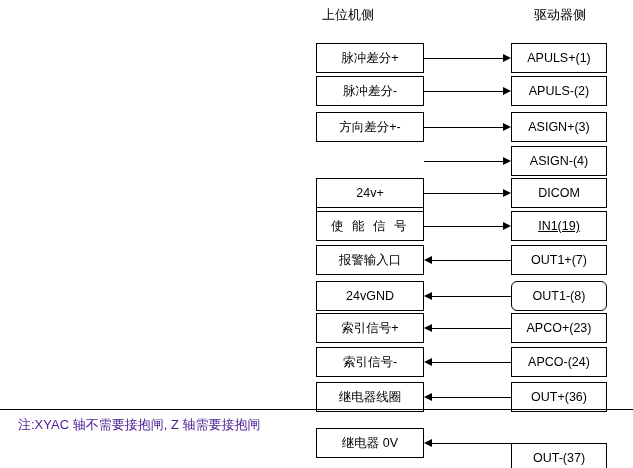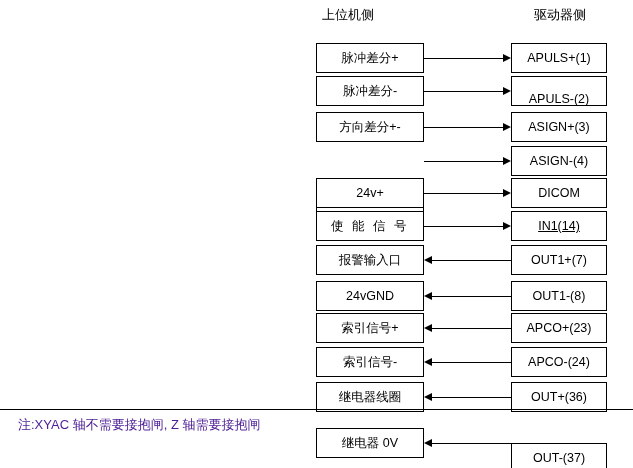--- a/index.html
+++ b/index.html
@@ -125,21 +125,21 @@
     </div>
   <div class="box right" style="top:43px;">
       <span class="label">APULS+(1)</span>
     </div>
   <div class="arrow-line" style="left:424px; top:58px; width:79px;"></div>
   <div class="arrow-head right" style="left:503px; top:54px;"></div>
 
   <div class="box left" style="top:76px;">
       <span class="label">脉冲差分-</span>
     </div>
-  <div class="box right" style="top:76px;align-items:flex-end;">
+  <div class="box right" style="top:76px;">
       <span class="label">APULS-(2)</span>
     </div>
   <div class="arrow-line" style="left:424px; top:91px; width:79px;"></div>
   <div class="arrow-head right" style="left:503px; top:87px;"></div>
 
   <div class="box left" style="top:112px;">
       <span class="label">方向差分+-</span>
     </div>
   <div class="box right" style="top:112px;">
       <span class="label">ASIGN+(3)</span>
@@ -162,38 +162,38 @@
   <div class="box right" style="top:178px;">
       <span class="label">DICOM</span>
     </div>
   <div class="arrow-line" style="left:424px; top:193px; width:79px;"></div>
   <div class="arrow-head right" style="left:503px; top:189px;"></div>
 
   <div class="box left spaced" style="top:211px;">
       <span class="label">使 能 信 号</span>
     </div>
   <div class="box right" style="top:211px;">
-      <span class="label u">IN1(14)</span>
+      <span class="label u">IN1(19)</span>
     </div>
   <div class="arrow-line" style="left:424px; top:226px; width:79px;"></div>
   <div class="arrow-head right" style="left:503px; top:222px;"></div>
 
   <div class="box left" style="top:245px;">
       <span class="label">报警输入口</span>
     </div>
   <div class="box right" style="top:245px;">
       <span class="label">OUT1+(7)</span>
     </div>
   <div class="arrow-line" style="left:432px; top:260px; width:79px;"></div>
   <div class="arrow-head left" style="left:424px; top:256px;"></div>
 
   <div class="box left" style="top:281px;">
       <span class="label">24vGND</span>
     </div>
-  <div class="box right" style="top:281px;">
+  <div class="box right" style="top:281px;border-radius:6px;">
       <span class="label">OUT1-(8)</span>
     </div>
   <div class="arrow-line" style="left:432px; top:296px; width:79px;"></div>
   <div class="arrow-head left" style="left:424px; top:292px;"></div>
 
   <div class="box left" style="top:313px;">
       <span class="label">索引信号+</span>
     </div>
   <div class="box right" style="top:313px;">
       <span class="label">APCO+(23)</span>

